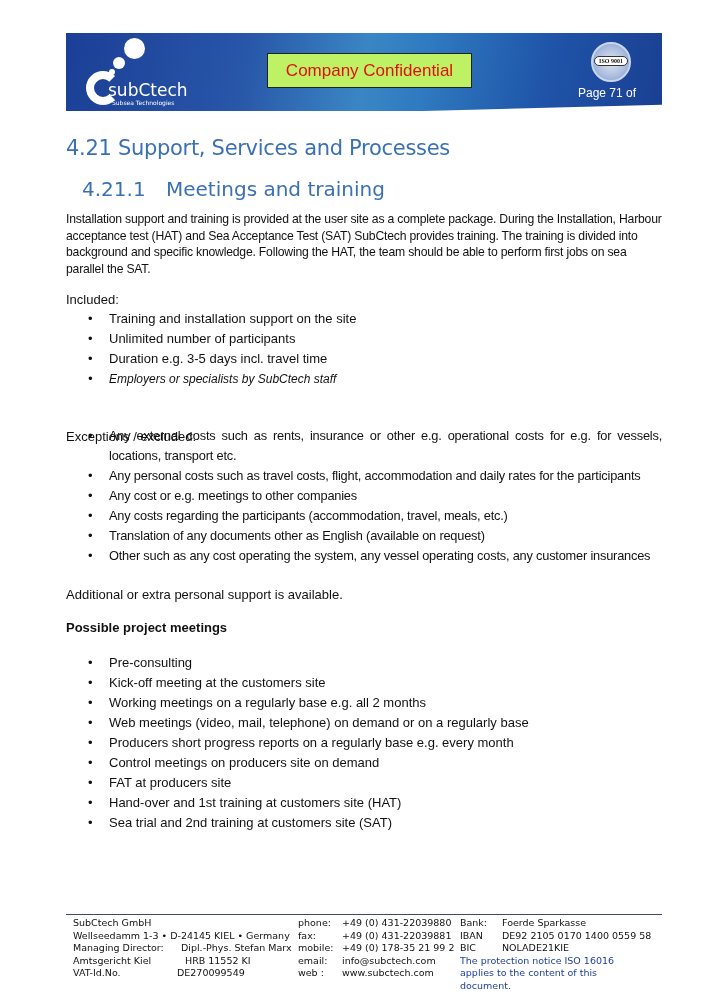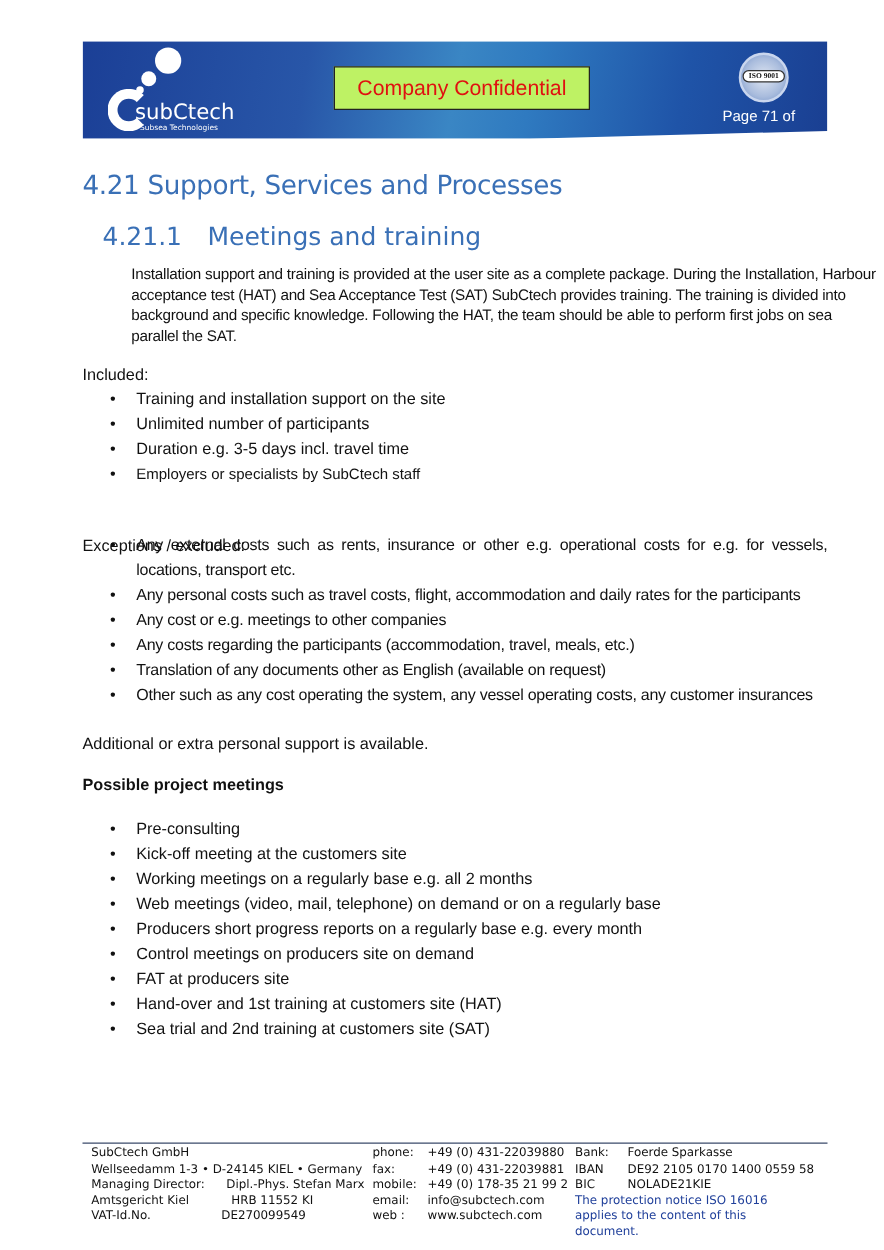--- a/index.html
+++ b/index.html
@@ -35,21 +35,21 @@
     border: 1px solid #333; border-radius: 5px; box-sizing: border-box; font-size: 6px; font-weight: bold;
     text-align: center; line-height: 8px; font-family: "Liberation Serif", serif;
   }
   .page-num { position: absolute; left: 578px; top: 86px; color: #fff; font-size: 12px; width: 80px; height: 14px; overflow: hidden; }
 
   
   .h1 { position: absolute; left: 66px; top: 136px; font-size: 21px; color: #3a70b6; font-family: "DejaVu Sans", sans-serif; font-weight: normal; letter-spacing: -0.3px; }
   .h2 { position: absolute; left: 82px; top: 177px; font-size: 20px; color: #3a70b6; font-family: "DejaVu Sans", sans-serif; }
   .h2 .num { display: inline-block; width: 84px; }
 
-  .para { position: absolute; left: 66px; top: 211px; width: 600px; font-size: 12.2px; line-height: 16.5px; font-family: "Liberation Sans", sans-serif; letter-spacing: -0.2px; margin-left: 39px; }
+  .para { position: absolute; left: 66px; top: 211px; width: 600px; font-size: 12.2px; line-height: 16.5px; font-family: "Liberation Sans", sans-serif; letter-spacing: -0.2px; }
 
   .label { position: absolute; left: 66px; font-size: 13px; }
   ul.blist { position: absolute; left: 66px; margin: 0; padding: 0; list-style: none; font-size: 13px; }
   ul.blist li { position: relative; padding-left: 43px; height: 20px; line-height: 20px; }
   ul.blist li::before { content: "•"; position: absolute; left: 22px; top: 0; font-size: 13px; }
   ul.excl li { height: auto; line-height: 20px; }
   ul.excl { width: 596px; font-size: 12.8px; letter-spacing: -0.2px; }
   .bold-h { position: absolute; left: 66px; top: 620px; font-size: 13px; font-weight: bold; }
 
   
@@ -81,21 +81,21 @@
   <span class="num">4.21.1</span><span>Meetings and training</span>
 </div>
 
 <div class="para">Installation support and training is provided at the user site as a complete package. During the Installation, Harbour acceptance test (HAT) and Sea Acceptance Test (SAT) SubCtech provides training. The training is divided into background and specific knowledge.  Following the HAT, the team should be able to perform first jobs on sea parallel the SAT.</div>
 
 <div class="label" style="top:292px;">Included:</div>
 <ul class="blist" style="top:309px;">
   <li>Training and installation support on the site</li>
   <li>Unlimited number of participants</li>
   <li>Duration e.g. 3-5 days incl. travel time</li>
-  <li style="font-size:12px;">Employers or specialists by SubCtech staff</li>
+  <li style="font-size:12px;font-style:italic;">Employers or specialists by SubCtech staff</li>
 </ul>
 
 <div class="label" style="top:429px;">Exceptions / excluded:</div>
 <ul class="blist excl" style="top:426px;">
   <li style="text-align:justify;">Any external costs such as rents, insurance or other e.g. operational costs for e.g. for vessels, locations, transport etc.</li>
   <li>Any personal costs such as travel costs, flight, accommodation and daily rates for the participants</li>
   <li>Any cost or e.g. meetings to other companies</li>
   <li>Any costs regarding the participants (accommodation, travel, meals, etc.)</li>
   <li>Translation of any documents other as English (available on request)</li>
   <li>Other such as any cost operating the system, any vessel operating costs, any customer insurances</li>

